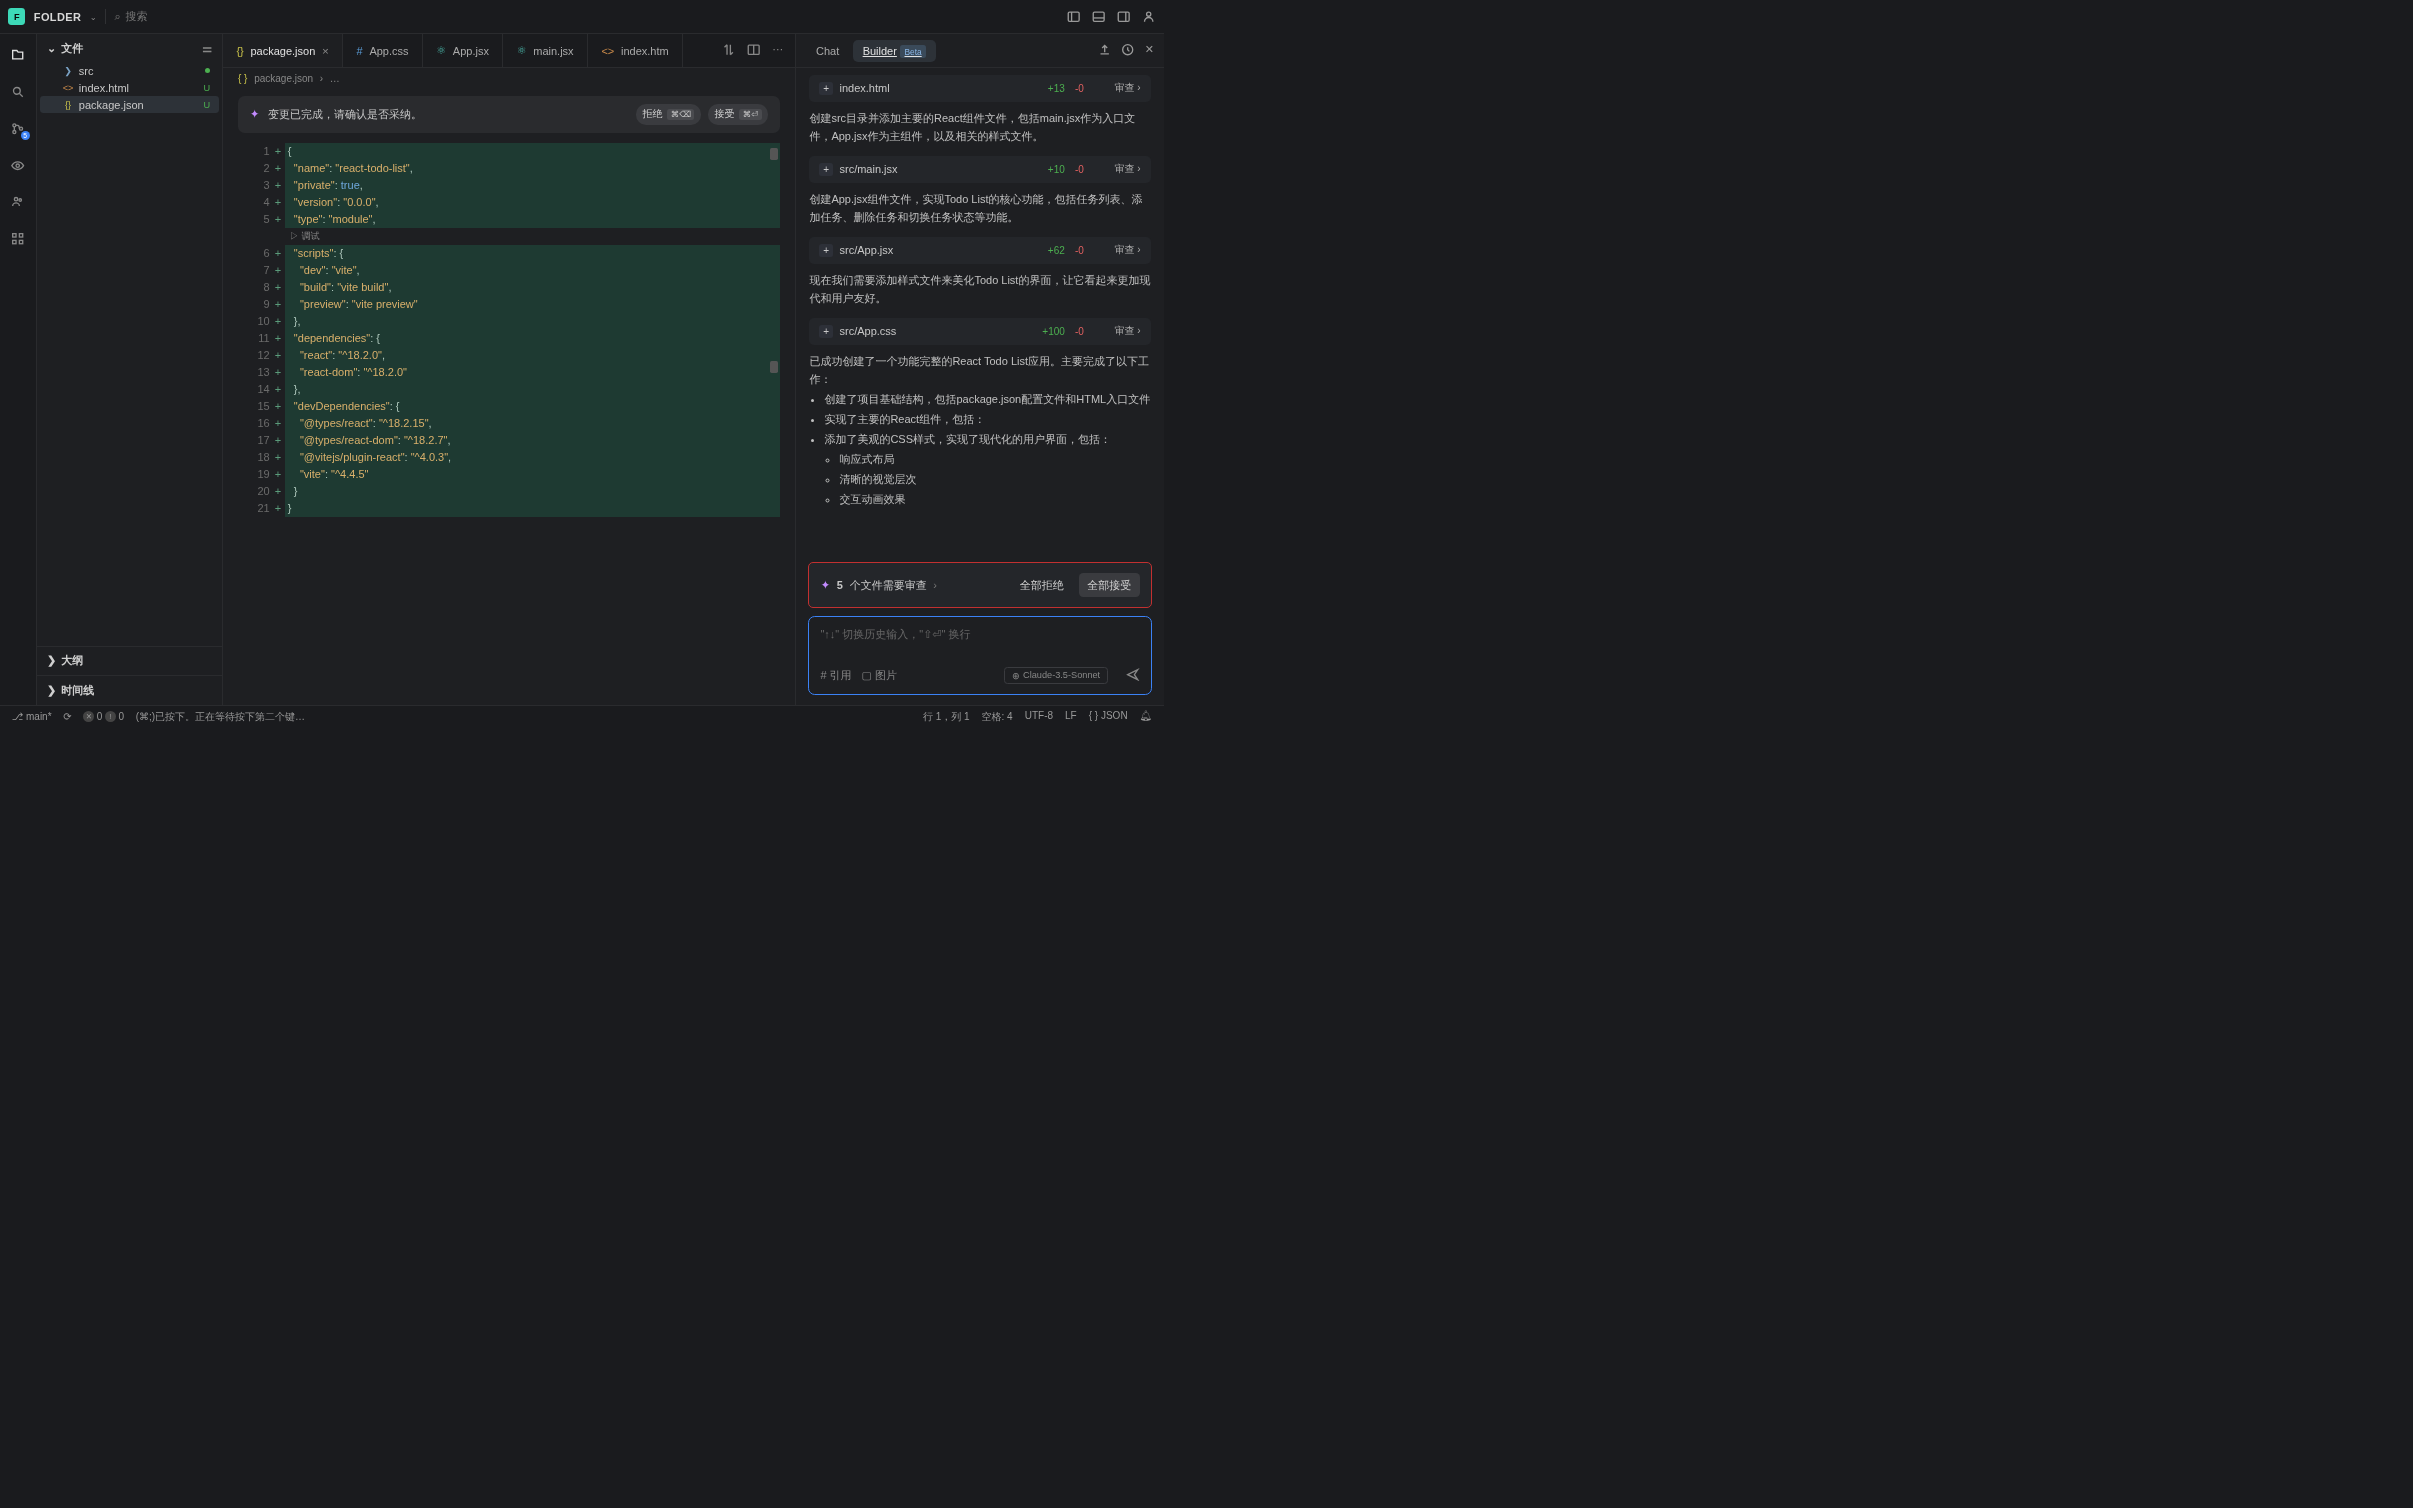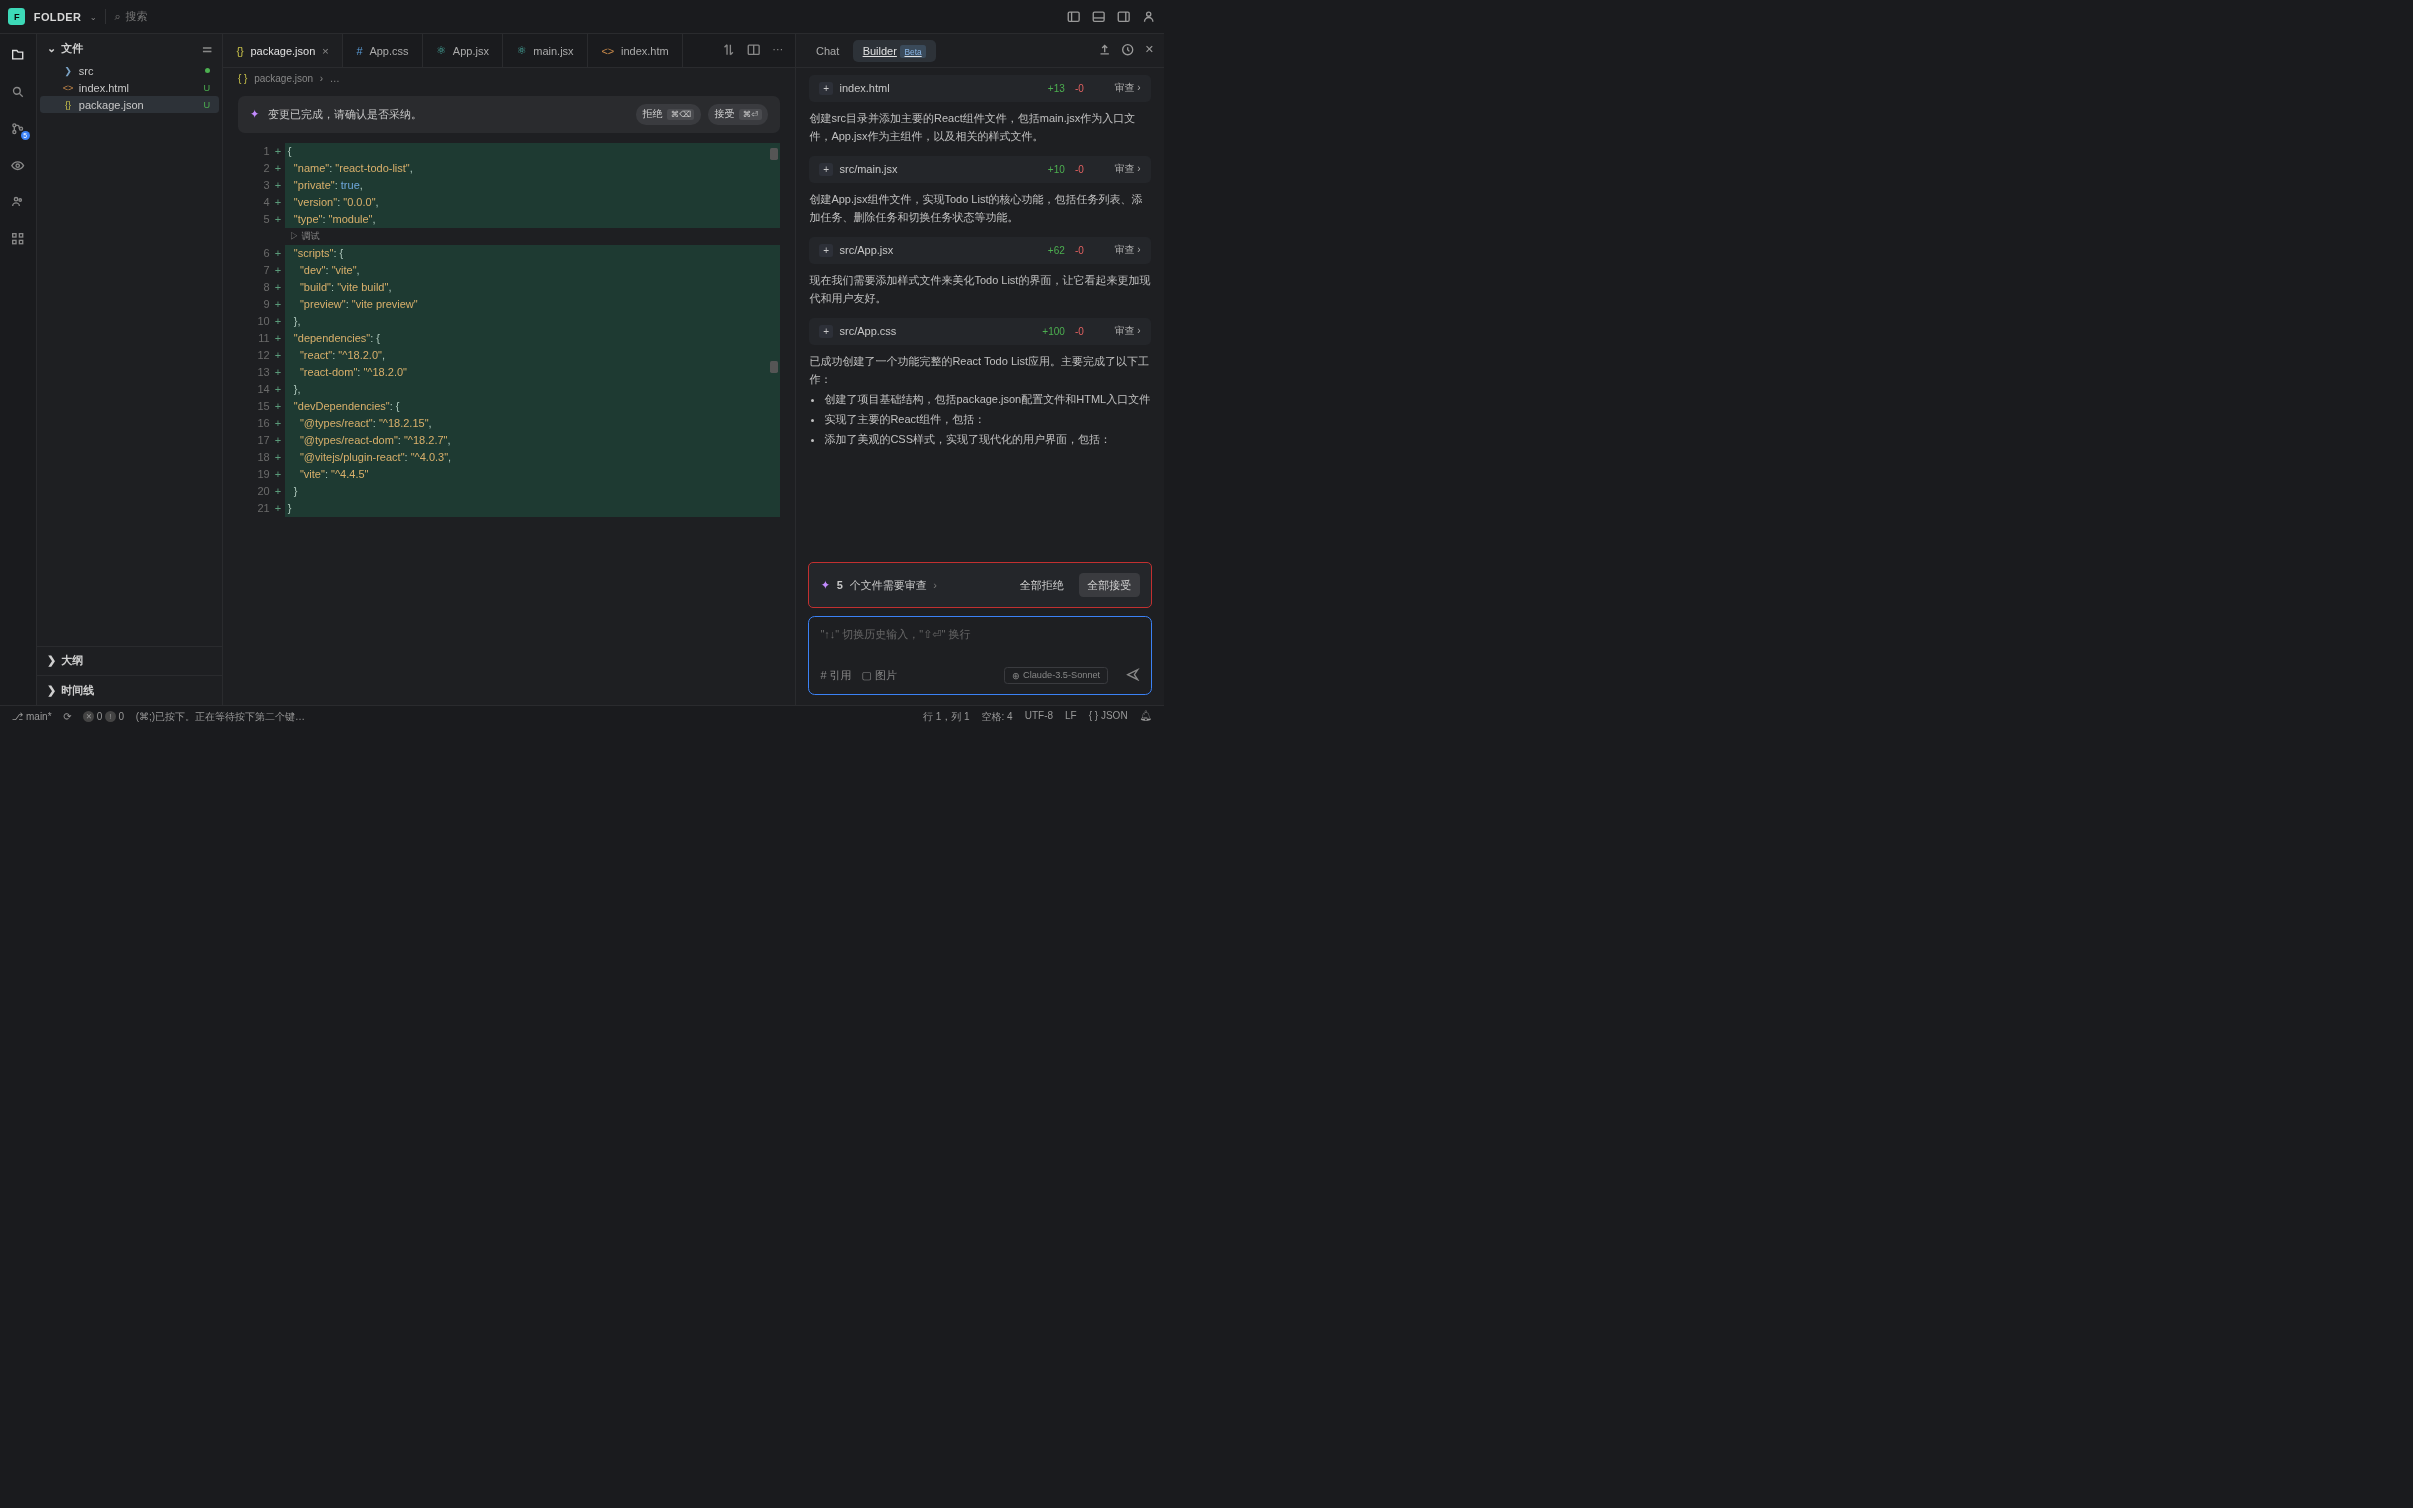--- a/index.html
+++ b/index.html
@@ -414,20 +414,25 @@
           <span class="plus-icon">+</span>
           <span>src/App.css</span>
           <span class="diff-add">+100</span>
           <span class="diff-del">-0</span>
           <span class="review-link">审查 ›</span>
         </div>
         <div class="rp-text">已成功创建了一个功能完整的React Todo List应用。主要完成了以下工作：<ul>
             <li>创建了项目基础结构，包括package.json配置文件和HTML入口文件</li>
             <li>实现了主要的React组件，包括：</li>
             <li>添加了美观的CSS样式，实现了现代化的用户界面，包括：</li>
+            <ul>
+              <li>响应式布局</li>
+              <li>清晰的视觉层次</li>
+              <li>交互动画效果</li>
+            </ul>
           </ul></div>
       </div>
     <div class="review-bar">
       <span class="sparkle">✦</span>
       <b>5</b>
       <span>个文件需要审查</span>
       <span style="color:#777">›</span>
       <div class="actions">
         <div class="btn-outline">全部拒绝</div>
         <div class="btn-outline btn-accept">全部接受</div>

